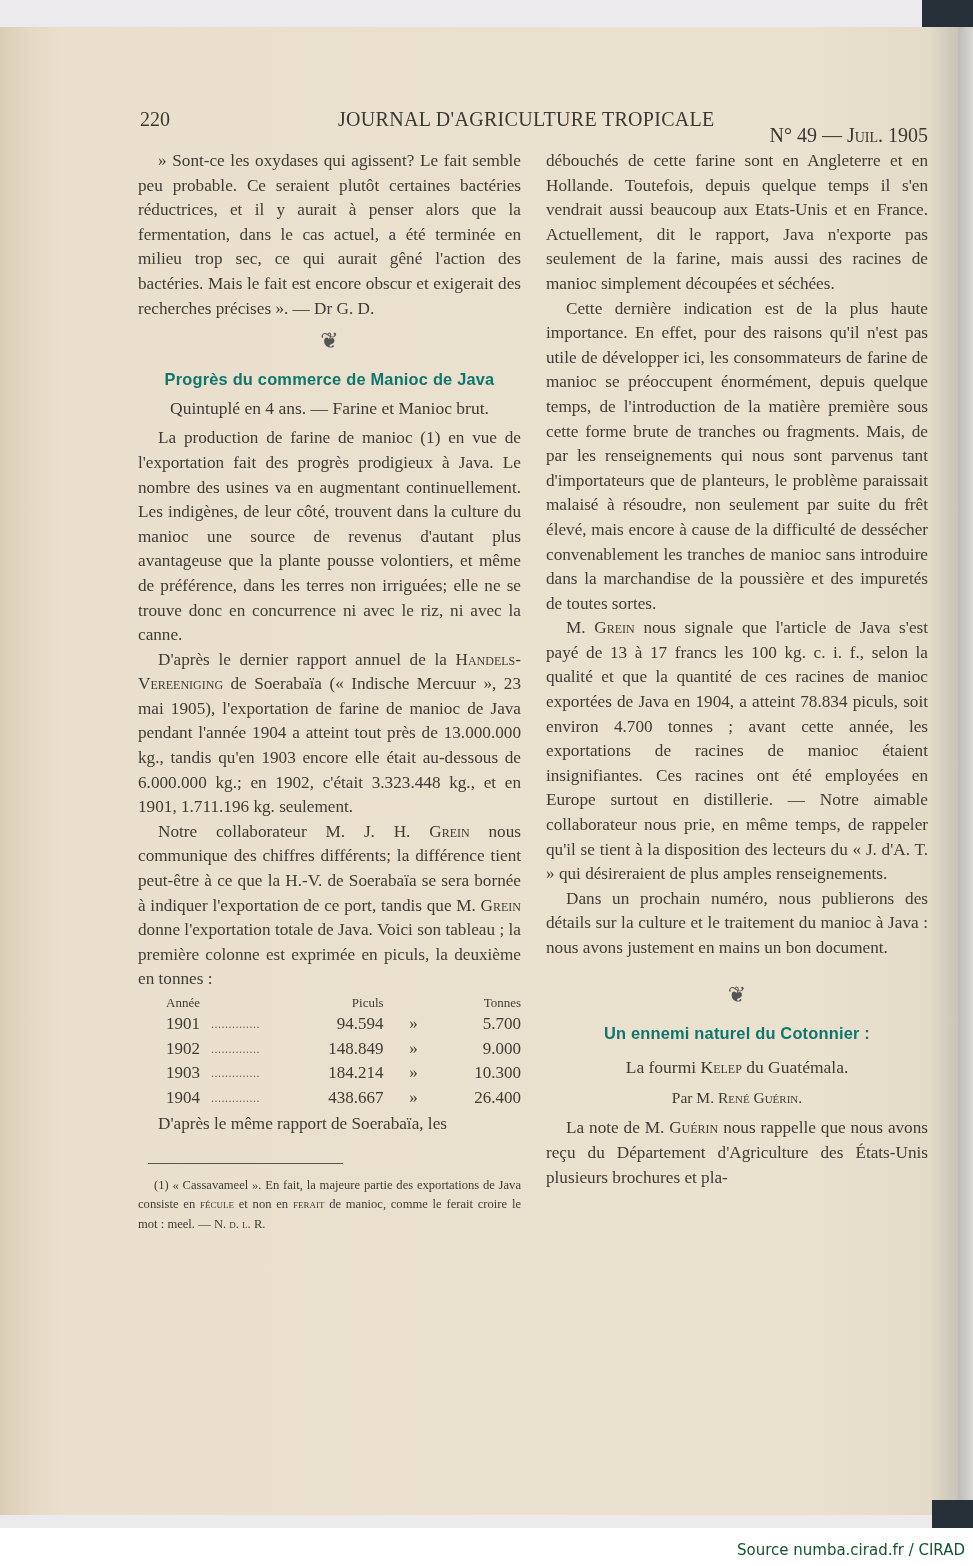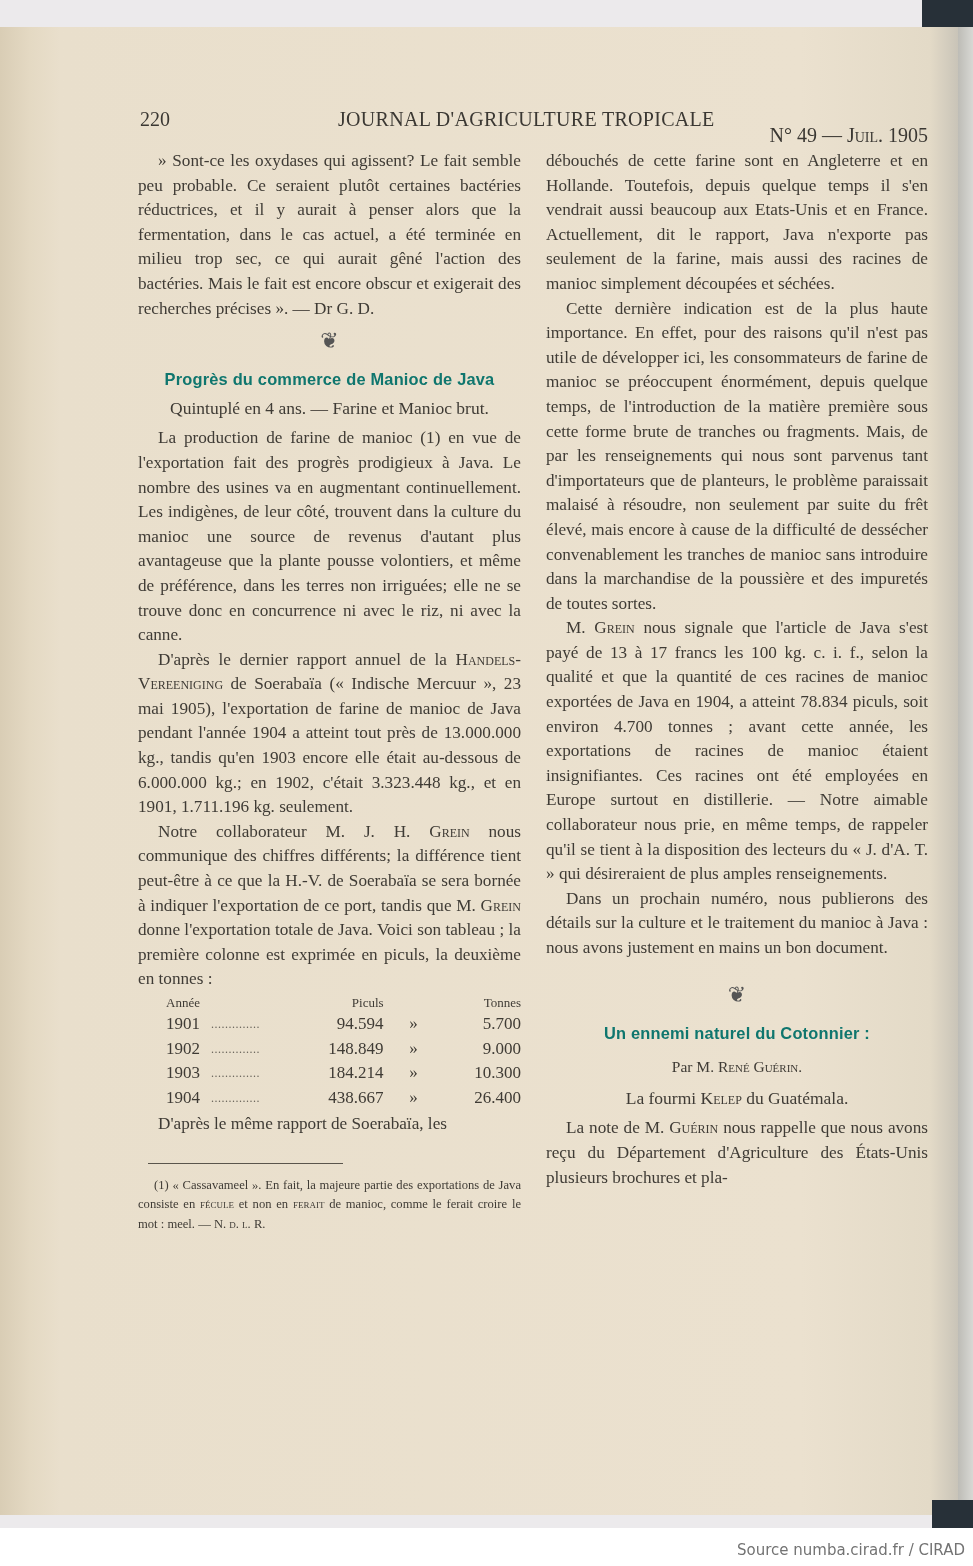--- a/index.html
+++ b/index.html
@@ -57,21 +57,21 @@
   .tbl td, .tbl th { padding:0; line-height:24.6px; }
   .tbl th { font-weight:normal; font-size:13px; line-height:18px; }
   .tbl .yr { width:45px; text-align:left; padding-left:28px; }
   .tbl .dots { color:#6a655c; font-size:12px; letter-spacing:0.5px; }
   .tbl .num { text-align:right; }
   .tbl .sep { text-align:center; width:60px; }
   .fn-rule { width:195px; border-top:1.5px solid #5a554c; margin:26px 0 12px 10px; }
   .footnote { font-size:12.6px; line-height:19.5px; text-indent:16px; text-align:justify; }
   .source {
     position:absolute; right:8px; top:1541px; font-family:"DejaVu Sans", sans-serif;
-    font-size:15px; color:#737373;
+    font-size:15px; color:#14532d;
   }
 </style>
 </head>
 <body>
 
 <div class="scan-bg"></div>
 <div class="binding"></div>
 <div class="page"></div>
 <div class="right-edge"></div>
 <div class="binding2"></div>
@@ -137,18 +137,18 @@
   <p class="footnote"><span>(1) « Cassavameel ». En fait, la majeure partie des exportations de Java consiste en </span><span class="sc">fécule</span><span> et non en </span><span class="sc">ferait</span><span> de manioc, comme le ferait croire le mot : meel. — </span><span class="sc">N. d. l. R.</span></p>
 </div>
 
 <div class="col col-right">
   <p>débouchés de cette farine sont en Angleterre et en Hollande. Toutefois, depuis quelque temps il s'en vendrait aussi beaucoup aux Etats-Unis et en France. Actuellement, dit le rapport, Java n'exporte pas seulement de la farine, mais aussi des racines de manioc simplement découpées et séchées.</p>
   <p class="indent">Cette dernière indication est de la plus haute importance. En effet, pour des raisons qu'il n'est pas utile de développer ici, les consommateurs de farine de manioc se préoccupent énormément, depuis quelque temps, de l'introduction de la matière première sous cette forme brute de tranches ou fragments. Mais, de par les renseignements qui nous sont parvenus tant d'importateurs que de planteurs, le problème paraissait malaisé à résoudre, non seulement par suite du frêt élevé, mais encore à cause de la difficulté de dessécher convenablement les tranches de manioc sans introduire dans la marchandise de la poussière et des impuretés de toutes sortes.</p>
   <p class="indent"><span>M. </span><span class="sc">Grein</span><span> nous signale que l'article de Java s'est payé de 13 à 17 francs les 100 kg. c. i. f., selon la qualité et que la quantité de ces racines de manioc exportées de Java en 1904, a atteint 78.834 piculs, soit environ 4.700 tonnes ; avant cette année, les exportations de racines de manioc étaient insignifiantes. Ces racines ont été employées en Europe surtout en distillerie. — Notre aimable collaborateur nous prie, en même temps, de rappeler qu'il se tient à la disposition des lecteurs du « J. d'A. T. » qui désireraient de plus amples renseignements.</span></p>
   <p class="indent">Dans un prochain numéro, nous publierons des détails sur la culture et le traitement du manioc à Java : nous avons justement en mains un bon document.</p>
   <div class="ornament" style="margin-top:14px">❦</div>
   <div class="sec-title" style="margin-top:6px;margin-bottom:10px">Un ennemi naturel du Cotonnier :</div>
+  <div class="sec-sub"><span>La fourmi </span><span class="sc">Kelep</span><span> du Guatémala.</span></div>
   <div class="sec-sub" style="font-size:15.5px"><span>Par M. </span><span class="sc">René Guérin</span><span>.</span></div>
-  <div class="sec-sub"><span>La fourmi </span><span class="sc">Kelep</span><span> du Guatémala.</span></div>
   <p class="indent"><span>La note de M. </span><span class="sc">Guérin</span><span> nous rappelle que nous avons reçu du Département d'Agriculture des États-Unis plusieurs brochures et pla-</span></p>
 </div>
 
 <div class="source">Source numba.cirad.fr / CIRAD</div>
 
 </body></html>

